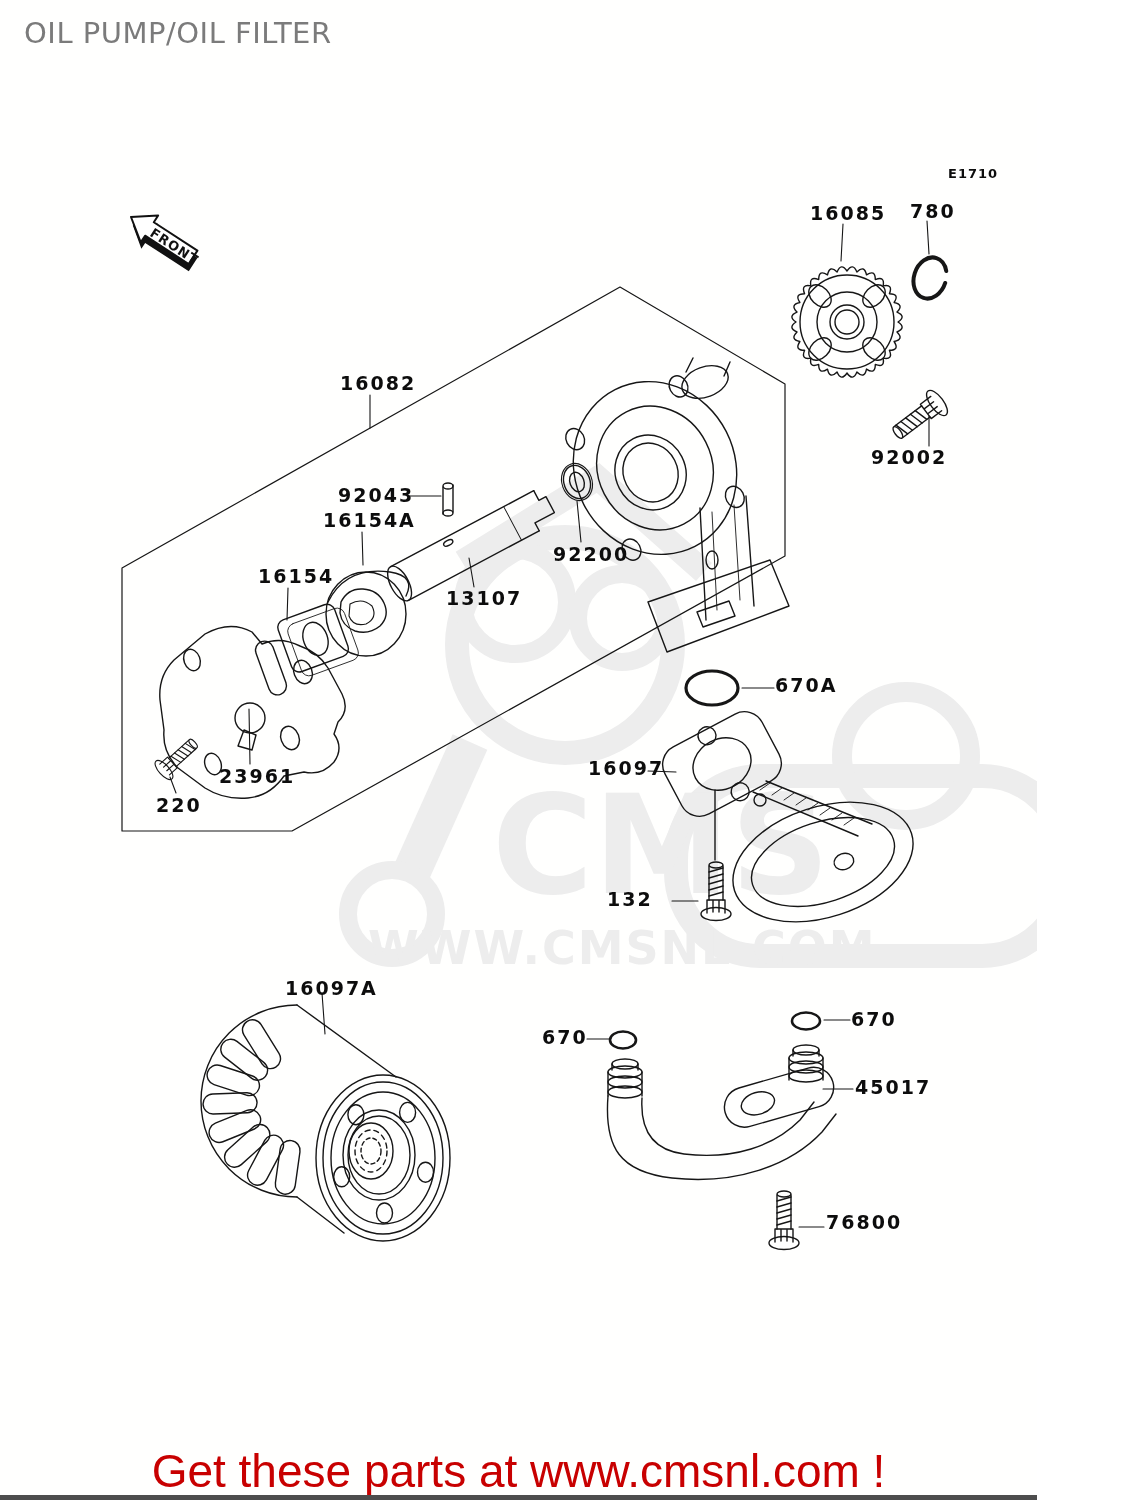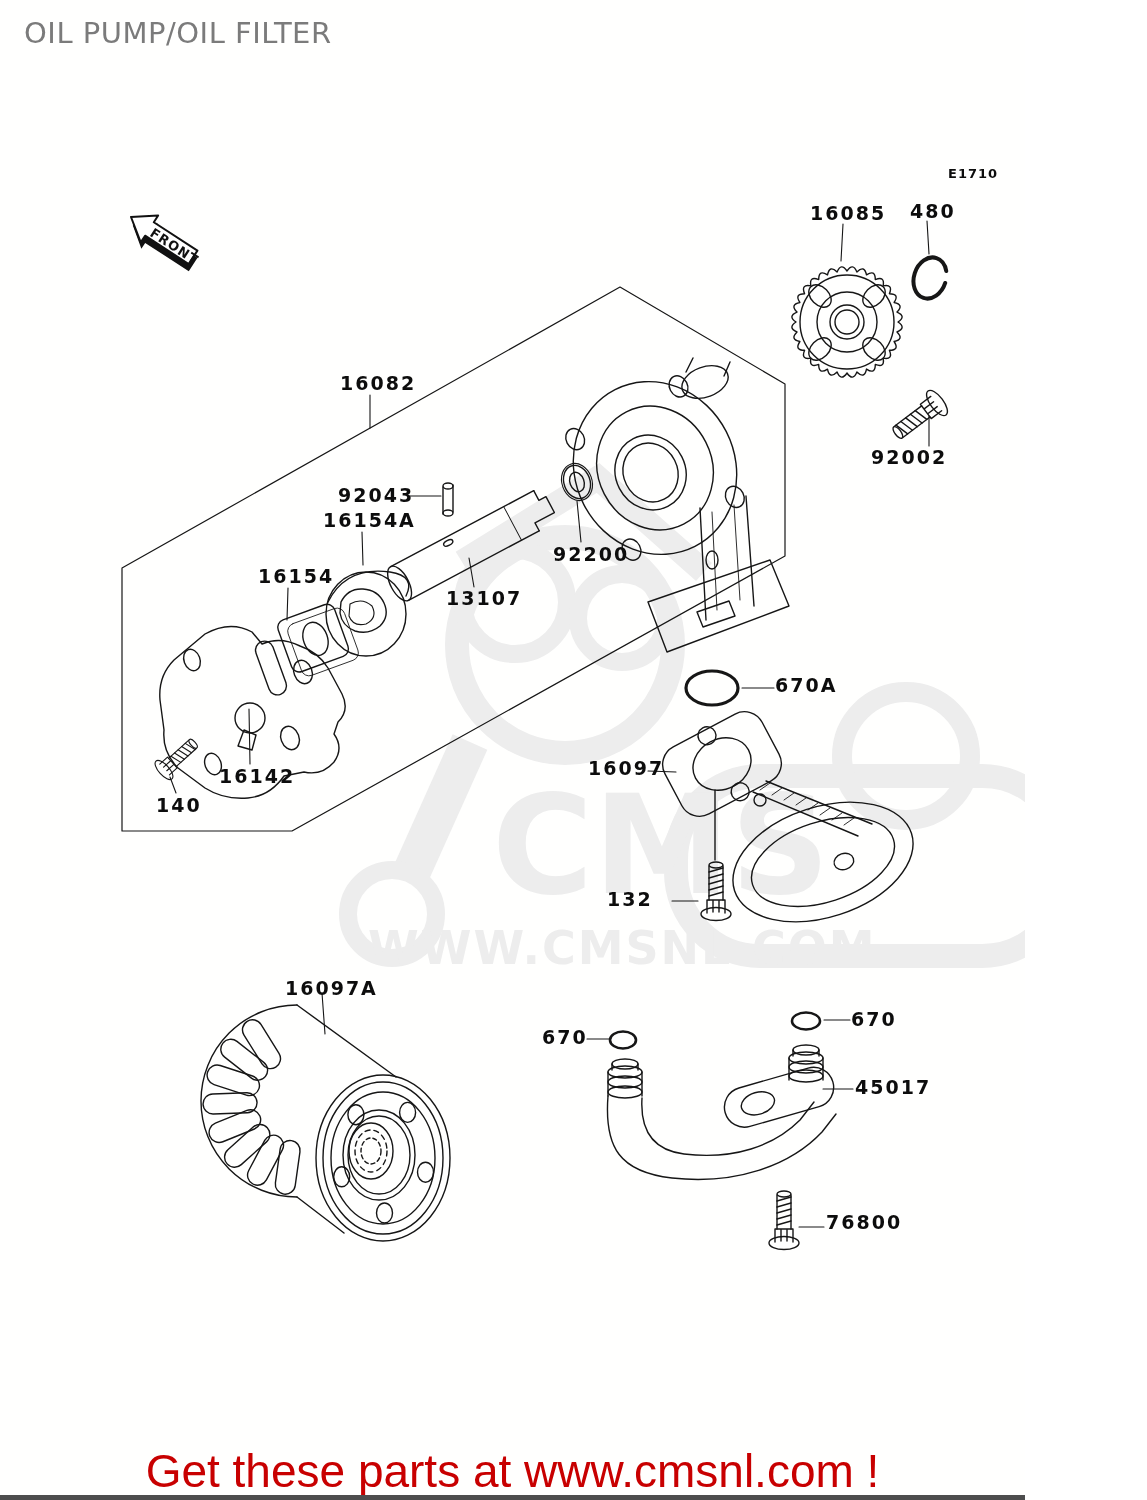--- a/index.html
+++ b/index.html
@@ -1,17 +1,17 @@
 <!DOCTYPE html>
 <html><head>
 <meta charset="utf-8">
 <style>
   html,body{margin:0;padding:0;background:#fff;}
   .page{position:relative;width:1025px;height:1500px;background:#fffffe;overflow:hidden;
-        font-family:"DejaVu Sans",sans-serif;}
+        font-family:"DejaVu Sans",sans-serif;padding-left:12px;}
   .page-title{position:absolute;left:24px;top:16px;font-size:29px;color:#7b7b7b;
               letter-spacing:.5px;white-space:nowrap;}
   .diagram-svg{position:absolute;left:0;top:0;}
   .plabel{position:absolute;font-weight:bold;font-size:19px;letter-spacing:2px;color:#0d0d0d;
           white-space:nowrap;font-family:"DejaVu Sans",sans-serif;}
   .plabel.small{font-size:13px;letter-spacing:1px;}
   .footer-text{position:absolute;left:0;right:0;top:1444px;text-align:center;font-size:46px;
                color:#c80000;font-family:"Liberation Sans",sans-serif;white-space:nowrap;}
   .bottom-bar{position:absolute;left:0;right:0;bottom:0;height:5px;background:#4d4d4d;}
 </style>
@@ -226,30 +226,30 @@
           <ellipse cx="757" cy="1097" rx="17" ry="11"></ellipse>
         </g>
       </g>
 
       <use href="#bolt-v" transform="translate(784,1243)"></use>
     </g>
   </svg>
 
   <div class="plabel small" style="left:948px;top:166px">E1710</div>
   <div class="plabel" style="left:810px;top:202px">16085</div>
-  <div class="plabel" style="left:910px;top:200px">480</div>
+  <div class="plabel" style="left:910px;top:200px">780</div>
   <div class="plabel" style="left:871px;top:446px">92002</div>
   <div class="plabel" style="left:340px;top:372px">16082</div>
   <div class="plabel" style="left:338px;top:484px">92043</div>
   <div class="plabel" style="left:323px;top:509px">16154A</div>
   <div class="plabel" style="left:258px;top:565px">16154</div>
   <div class="plabel" style="left:446px;top:587px">13107</div>
   <div class="plabel" style="left:553px;top:543px">92200</div>
-  <div class="plabel" style="left:219px;top:765px">16142</div>
-  <div class="plabel" style="left:156px;top:794px">140</div>
+  <div class="plabel" style="left:219px;top:765px">23961</div>
+  <div class="plabel" style="left:156px;top:794px">220</div>
   <div class="plabel" style="left:775px;top:674px">670A</div>
   <div class="plabel" style="left:588px;top:757px">16097</div>
   <div class="plabel" style="left:607px;top:888px">132</div>
   <div class="plabel" style="left:285px;top:977px">16097A</div>
   <div class="plabel" style="left:542px;top:1026px">670</div>
   <div class="plabel" style="left:851px;top:1008px">670</div>
   <div class="plabel" style="left:855px;top:1076px">45017</div>
   <div class="plabel" style="left:826px;top:1211px">76800</div>
 
   <div class="footer-text">Get these parts at www.cmsnl.com !</div>

